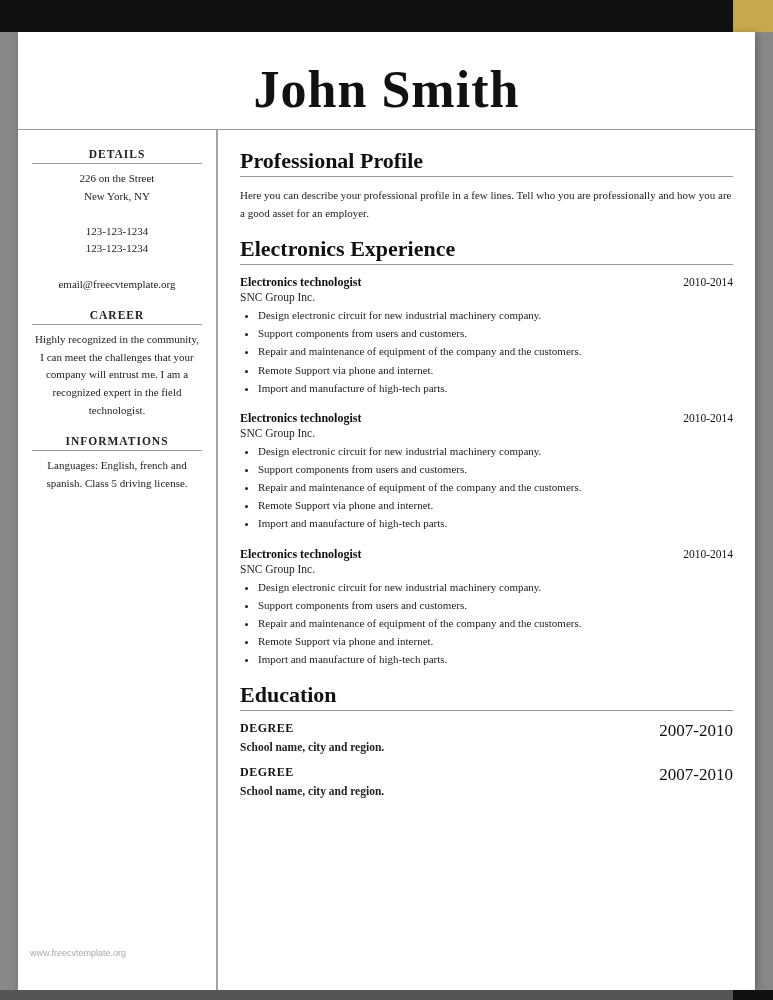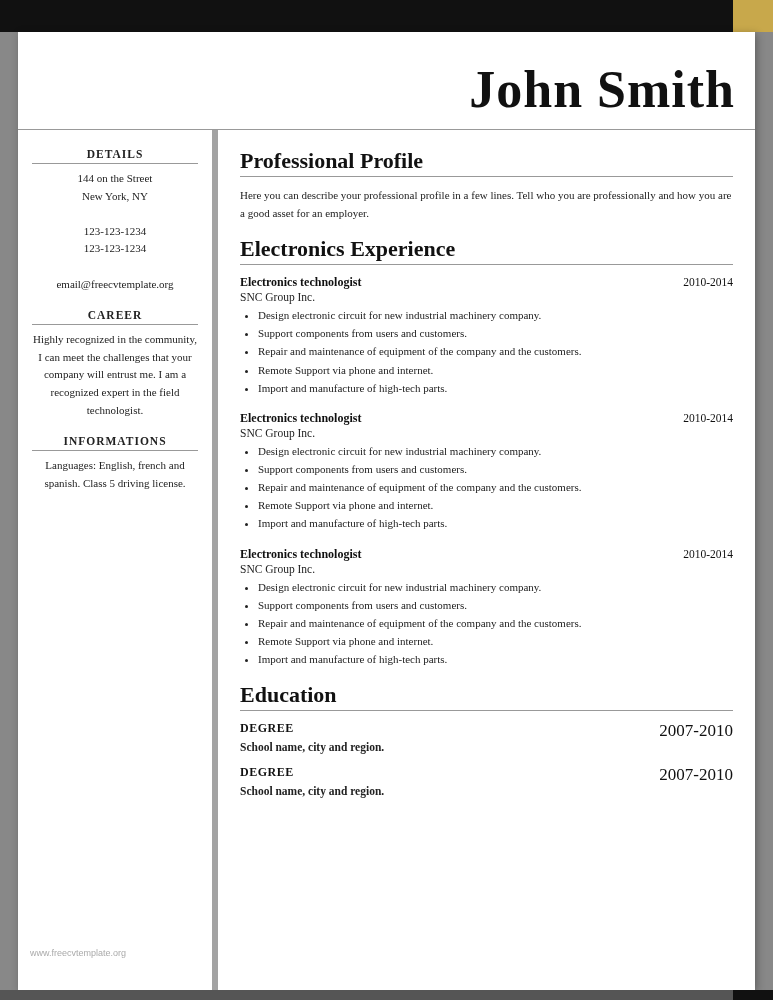--- a/index.html
+++ b/index.html
@@ -33,42 +33,42 @@
     }
     .resume-page {
       background: #fff;
       margin: 0 18px;
       padding: 0;
       box-shadow: 2px 2px 8px rgba(0,0,0,0.3);
       min-height: 940px;
       position: relative;
     }
     .resume-header {
-      text-align: right;
+      text-align: center;
       padding: 28px 20px 10px 20px;
       border-bottom: 1px solid #999;
     }
     .resume-header h1 {
       font-size: 52px;
       font-weight: bold;
       color: #111;
       letter-spacing: 1px;
       font-family: Georgia, serif;
     }
     .resume-body {
       display: flex;
       flex-direction: row;
       min-height: 860px;
     }
     
     .sidebar {
       width: 200px;
       flex-shrink: 0;
       padding: 18px 14px 18px 14px;
-      border-right: 6px solid #a3a3a3;
+      border-right: 2px solid #a3a3a3;
       font-size: 11.5px;
       color: #222;
     }
     .sidebar-section {
       margin-bottom: 16px;
     }
     .sidebar-section-title {
       font-weight: bold;
       font-size: 11.5px;
       text-align: center;
@@ -200,21 +200,21 @@
       <h1>John Smith</h1>
     </div>
 
     <div class="resume-body">
 
       <div class="sidebar">
 
         <div class="sidebar-section">
           <div class="sidebar-section-title">DETAILS</div>
           <div class="sidebar-section-content">
-            <div>144 on the Street</div>
+            <div>226 on the Street</div>
             <div>New York, NY</div>
             <br>
             <div>123-123-1234</div>
             <div>123-123-1234</div>
             <br>
             <div>email@freecvtemplate.org</div>
           </div>
         </div>
 
         <div class="sidebar-section">

